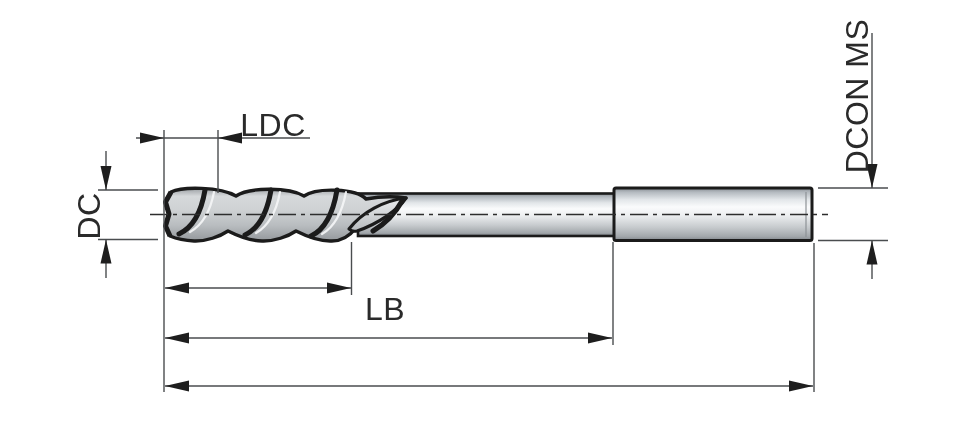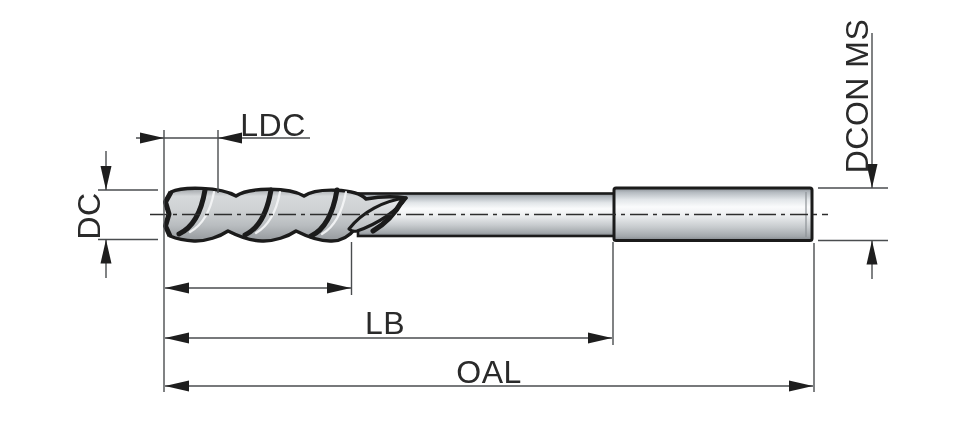--- a/index.html
+++ b/index.html
@@ -161,19 +161,18 @@
       <polygon points="872,188 866.5,164 877.5,164" fill="#1e1e1e" stroke="none"></polygon>
       <polygon points="872,240.5 866.5,264.5 877.5,264.5" fill="#1e1e1e" stroke="none"></polygon>
     </g>
   </svg>
 
   <div class="dim-label h" style="left:273px; top:125px;">LDC</div>
 
   <div class="dim-label v" style="left:89px; top:216px;">DC</div>
 
 
-  <div class="dim-label h" style="left:385px; top:323px;">LB</div>
+  <div class="dim-label h" style="left:385px; top:309px;">LB</div>
 
-  <div class="dim-label h" style="left:489px; top:372px;">OAL</div>
 
   <div class="dim-label v" style="left:857px; top:96px;">DCON MS</div>
 
 </div>
 
 </body></html>

